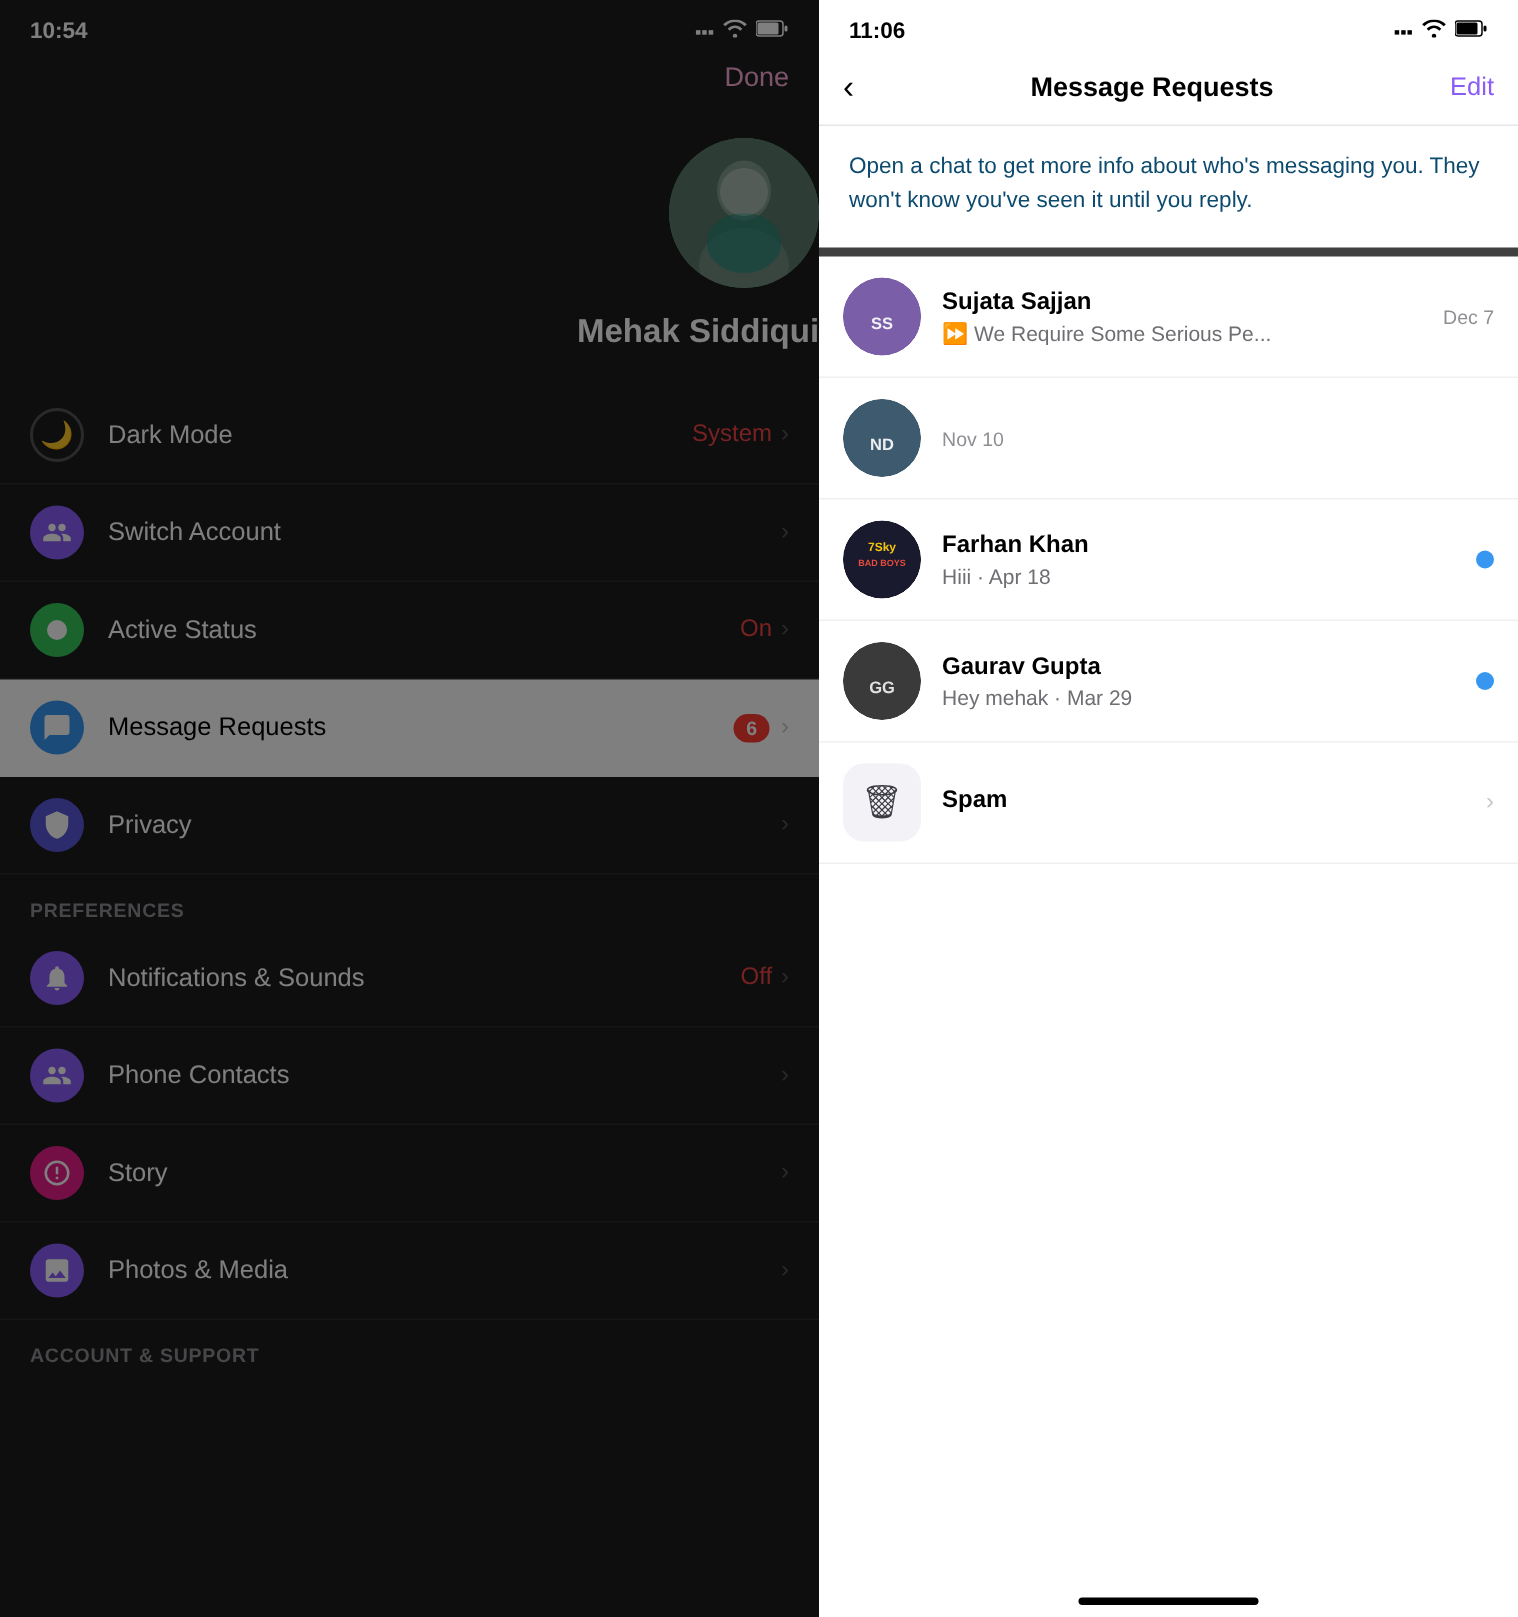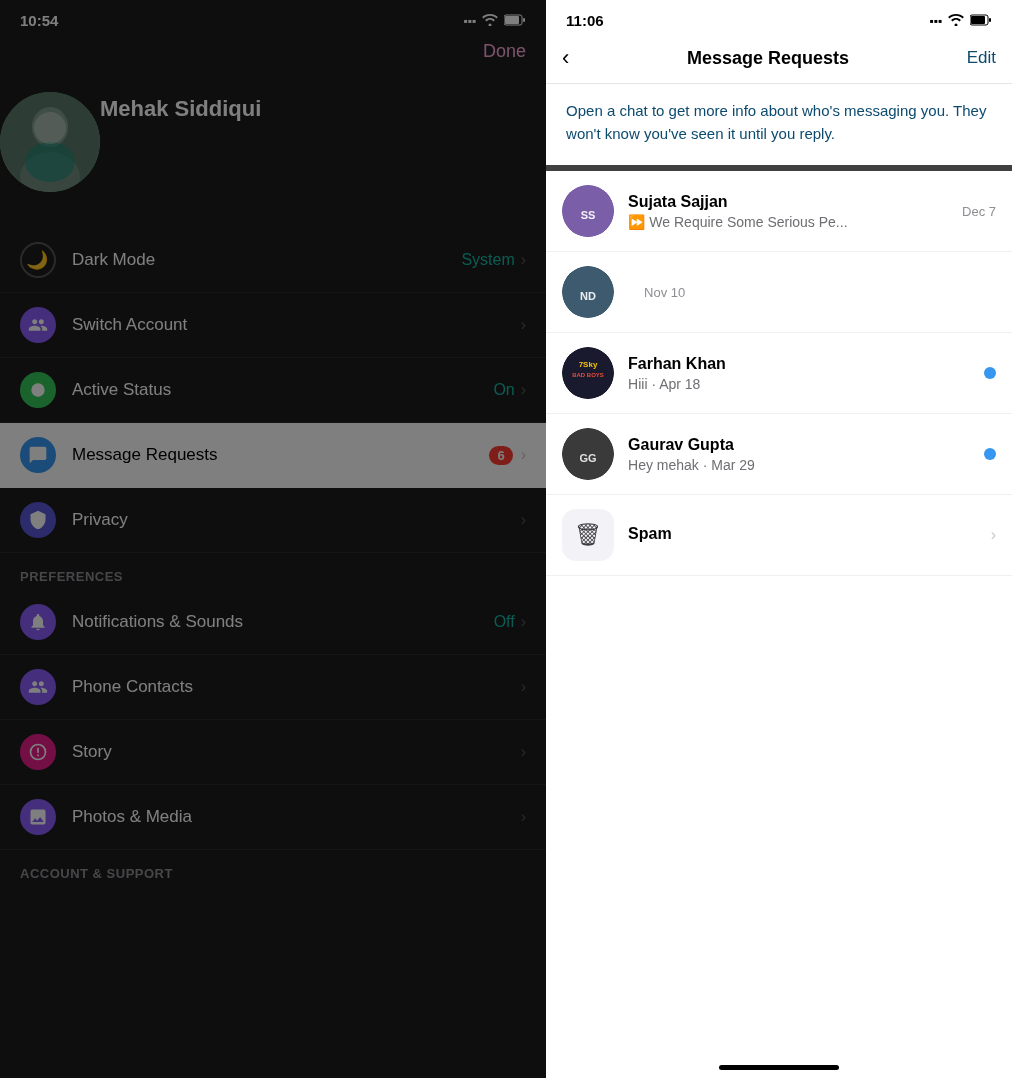--- a/index.html
+++ b/index.html
@@ -54,22 +54,22 @@
     .done-btn {
       text-align: right;
       padding: 4px 20px 10px;
       color: #f9a8d4;
       font-size: 18px;
       font-weight: 400;
     }
 
     .profile-section {
       display: flex;
-      flex-direction: row;
-      align-items: flex-start;
+      flex-direction: column;
+      align-items: flex-end;
       padding: 20px 0 24px;
     }
 
     .avatar-left {
       width: 100px;
       height: 100px;
       border-radius: 50%;
       background: linear-gradient(135deg, #4a7c59 0%, #6aaa7d 40%, #2d5a3d 100%);
       overflow: hidden;
       display: flex;
@@ -151,21 +151,21 @@
       color: #fff;
     }
 
     .settings-item.active-row .settings-label {
       color: #000;
       font-weight: 500;
     }
 
     .settings-value {
       font-size: 16px;
-      color: #14b8a6;
+      color: #ef4444;
       margin-right: 6px;
       text-align: center;
     }
 
     .badge-count {
       background: #ff3b30;
       color: #fff;
       font-size: 13px;
       font-weight: 700;
       border-radius: 12px;
@@ -231,21 +231,21 @@
       cursor: pointer;
     }
 
     .nav-title {
       font-size: 18px;
       font-weight: 700;
       color: #000;
     }
 
     .nav-edit {
-      color: #0c4a6e;
+      color: #8b5cf6;
       font-size: 17px;
       font-weight: 400;
     }
 
     .info-text {
       padding: 16px 20px 20px;
       font-size: 15px;
       color: #0c4a6e;
       line-height: 1.5;
       border-bottom: 6px solid #404040;
@@ -298,21 +298,21 @@
       white-space: nowrap;
       overflow: hidden;
       text-overflow: ellipsis;
     }
 
     .msg-meta {
       display: flex;
       flex-direction: column;
       align-items: flex-end;
       gap: 6px;
-      margin-left: 16px;
+      margin-left: 0;
     }
 
     .msg-date {
       font-size: 13px;
       color: #8e8e93;
     }
 
     .msg-dot {
       width: 12px;
       height: 12px;

